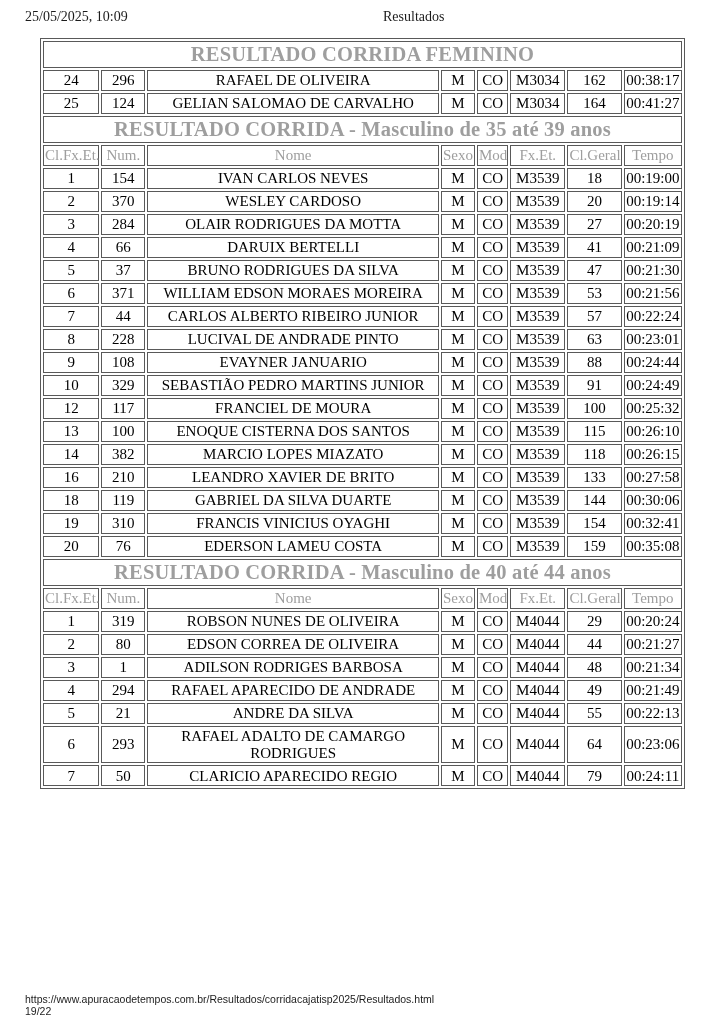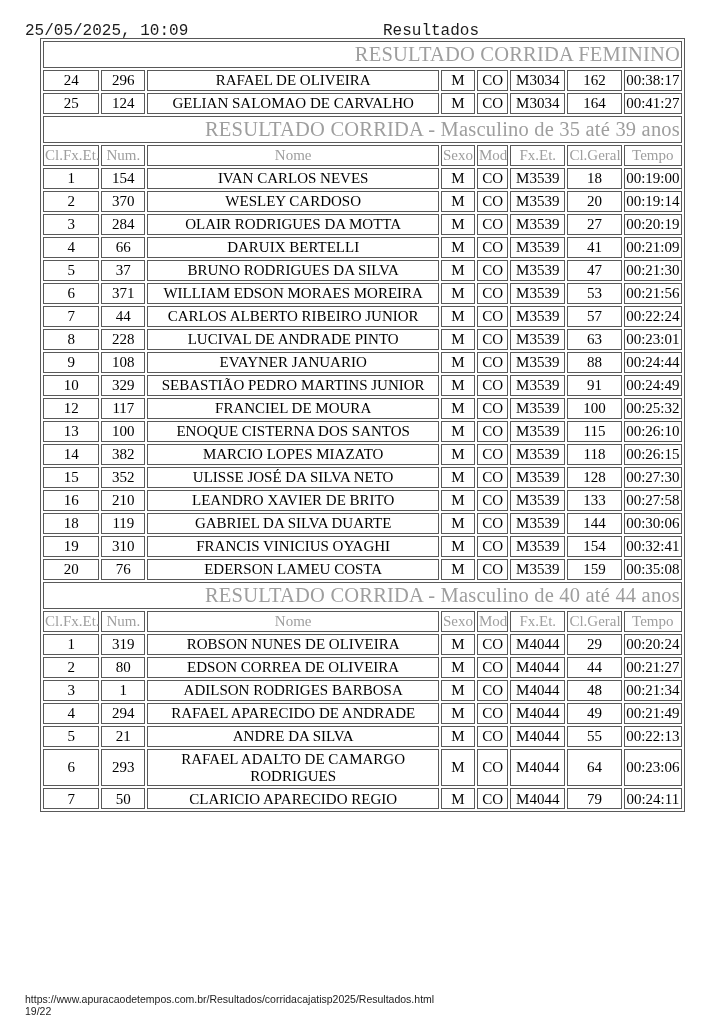--- a/index.html
+++ b/index.html
@@ -8,22 +8,22 @@
     --text-col:#000000;
   }
   *{box-sizing:border-box;}
   html,body{margin:0;padding:0;}
   body{
     width:724px;height:1024px;background:#ffffff;position:relative;
     font-family:"Liberation Serif", serif;color:var(--text-col);
     overflow:hidden;
   }
   .print-header{
-    position:absolute;top:22px;left:25px;right:25px;height:14px;
-    font-family:Liberation Mono, monospace;font-size:16px;color:#1c1c1c;
+    position:absolute;top:9px;left:25px;right:25px;height:14px;
+    font-family:Liberation Serif, serif;font-size:14px;color:#1c1c1c;
   }
   .print-header .datetime{position:absolute;left:0;top:0;}
   .print-header .doc-title{position:absolute;left:358px;top:0;}
   .print-footer{
     position:absolute;top:993px;left:25px;right:24px;
     font-family:"Liberation Sans", sans-serif;font-size:10.5px;color:#1c1c1c;
     display:flex;justify-content:space-between;flex-direction:column;
   }
   table.results{
     position:absolute;left:40px;top:38px;width:645px;
@@ -34,22 +34,22 @@
   }
   table.results td{
     border:1px solid var(--border-col);
     text-align:center;vertical-align:middle;
     font-size:15px;line-height:1.12;
     padding:1px 1px;height:21px;
     white-space:nowrap;
   }
   table.results td.name-cell{white-space:normal;}
   table.results tr.section-row td{
-    height:25px;font-size:20.5px;font-weight:normal;
-    color:var(--heading-gray);letter-spacing:0.2px;text-align:right;
+    height:25px;font-size:20.5px;font-weight:bold;
+    color:var(--heading-gray);letter-spacing:0.2px;
   }
   table.results tr.header-row td{
     font-weight:normal;color:var(--heading-gray);
   }
   .wrap-name{display:inline-block;max-width:240px;white-space:normal;}
 </style>
 </head>
 <body>
 
 <div class="print-header">
@@ -229,30 +229,20 @@
         <td class="rank-cell">14</td>
         <td class="bib-number-cell">382</td>
         <td class="name-cell">MARCIO LOPES MIAZATO</td>
         <td class="sex-cell">M</td>
         <td class="modality-cell">CO</td>
         <td class="age-group-cell">M3539</td>
         <td class="overall-rank-cell">118</td>
         <td class="time-cell">00:26:15</td>
       </tr>
       <tr class="data-row">
-        <td class="rank-cell">15</td>
-        <td class="bib-number-cell">352</td>
-        <td class="name-cell">ULISSE JOSÉ DA SILVA NETO</td>
-        <td class="sex-cell">M</td>
-        <td class="modality-cell">CO</td>
-        <td class="age-group-cell">M3539</td>
-        <td class="overall-rank-cell">128</td>
-        <td class="time-cell">00:27:30</td>
-      </tr>
-      <tr class="data-row">
         <td class="rank-cell">16</td>
         <td class="bib-number-cell">210</td>
         <td class="name-cell">LEANDRO XAVIER DE BRITO</td>
         <td class="sex-cell">M</td>
         <td class="modality-cell">CO</td>
         <td class="age-group-cell">M3539</td>
         <td class="overall-rank-cell">133</td>
         <td class="time-cell">00:27:58</td>
       </tr>
       <tr class="data-row">

